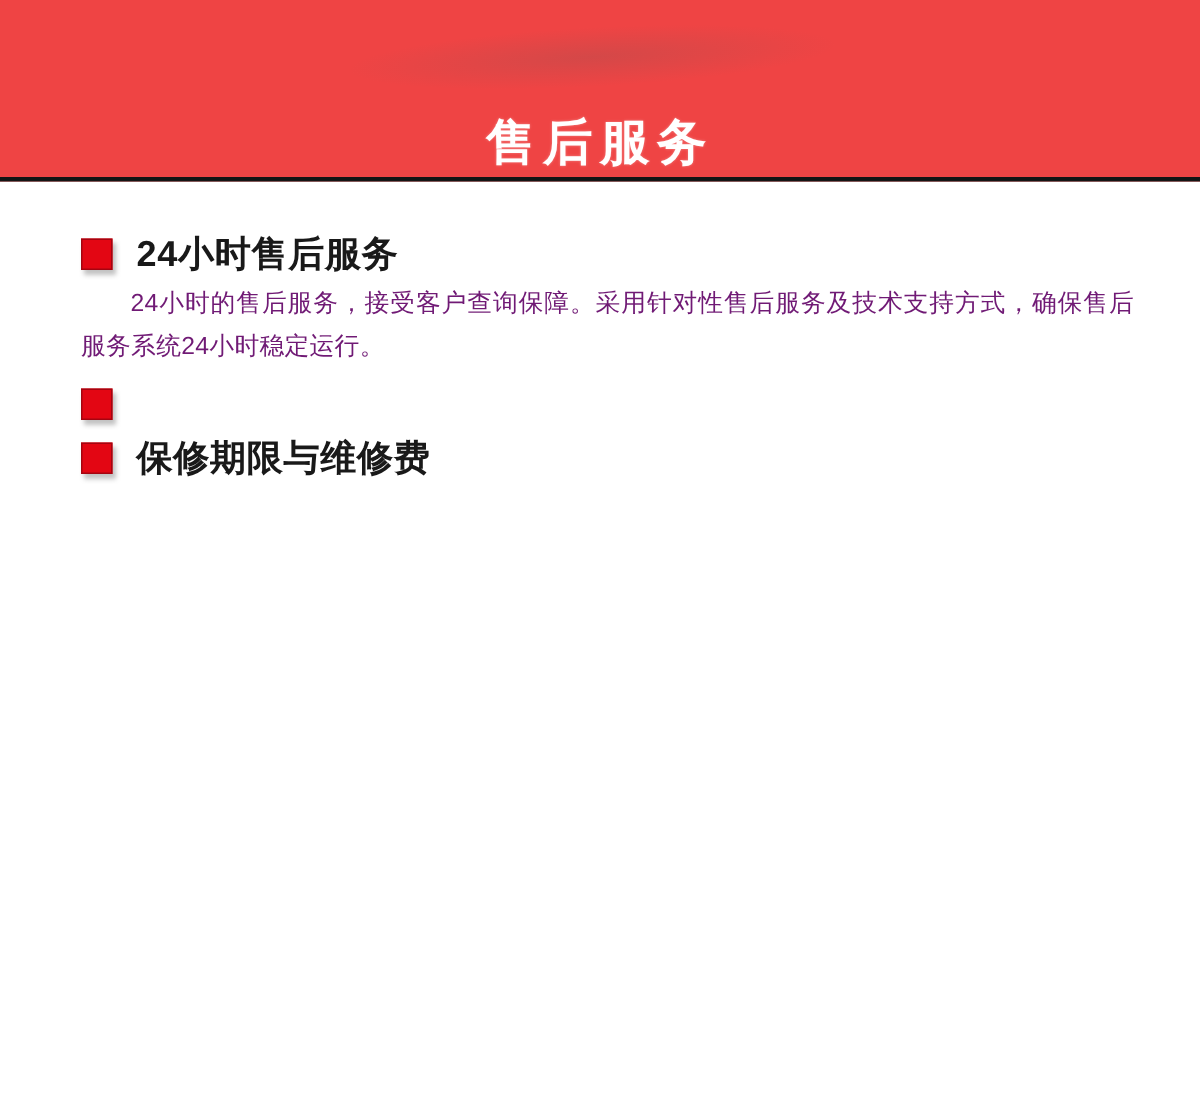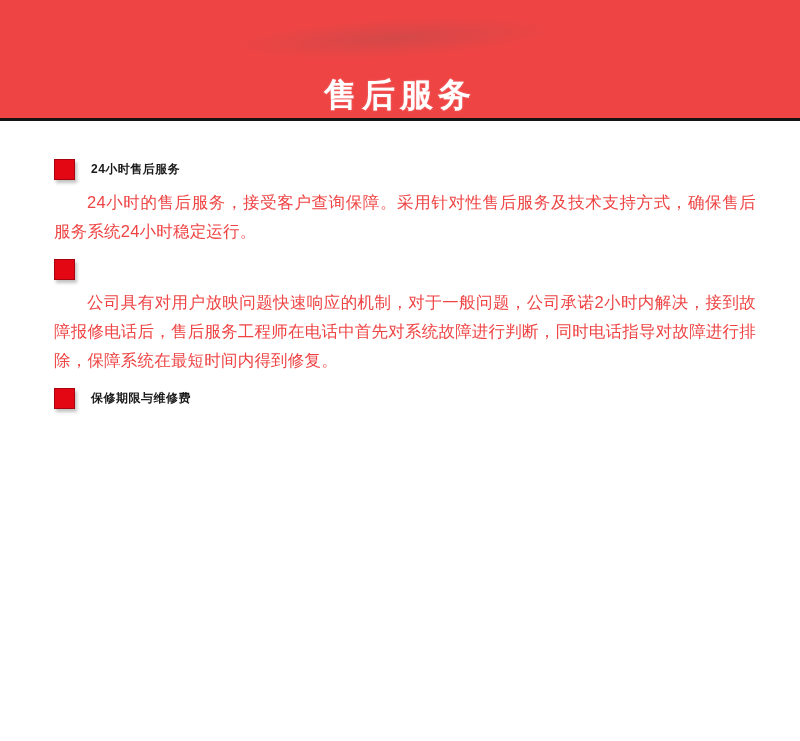--- a/index.html
+++ b/index.html
@@ -58,32 +58,32 @@
   .bullet {
     width: 21px;
     height: 21px;
     background: #e30613;
     border: 1px solid #a50410;
     box-shadow: 2px 3px 3px rgba(120,120,120,0.45);
     margin-right: 16px;
     flex: 0 0 auto;
   }
   .section-title {
-    font-size: 12px;
+    font-size: 24px;
     font-weight: bold;
     color: #191919;
     letter-spacing: 0.5px;
   }
   .section-body p {
     font-size: 16.5px;
     line-height: 29px;
     text-indent: 2em;
     text-align: justify;
     margin: 0 0 4px 0;
-    color: #ef4444;
+    color: #701a75;
     letter-spacing: 0.2px;
   }
 </style>
 </head>
 <body>
 
 <div class="page">
 
   <div class="banner">
     <div class="banner-watermark"></div>
@@ -101,21 +101,20 @@
         <p>24小时的售后服务，接受客户查询保障。采用针对性售后服务及技术支持方式，确保售后服务系统24小时稳定运行。</p>
       </div>
     </div>
 
 
     <div class="section">
       <div class="section-head">
         <span class="bullet"></span>
       </div>
       <div class="section-body">
-        <p>公司具有对用户放映问题快速响应的机制，对于一般问题，公司承诺2小时内解决，接到故障报修电话后，售后服务工程师在电话中首先对系统故障进行判断，同时电话指导对故障进行排除，保障系统在最短时间内得到修复。</p>
       </div>
     </div>
 
     <div class="section">
       <div class="section-head">
         <span class="bullet"></span>
         <span class="section-title">保修期限与维修费</span>
       </div>
     </div>
 

